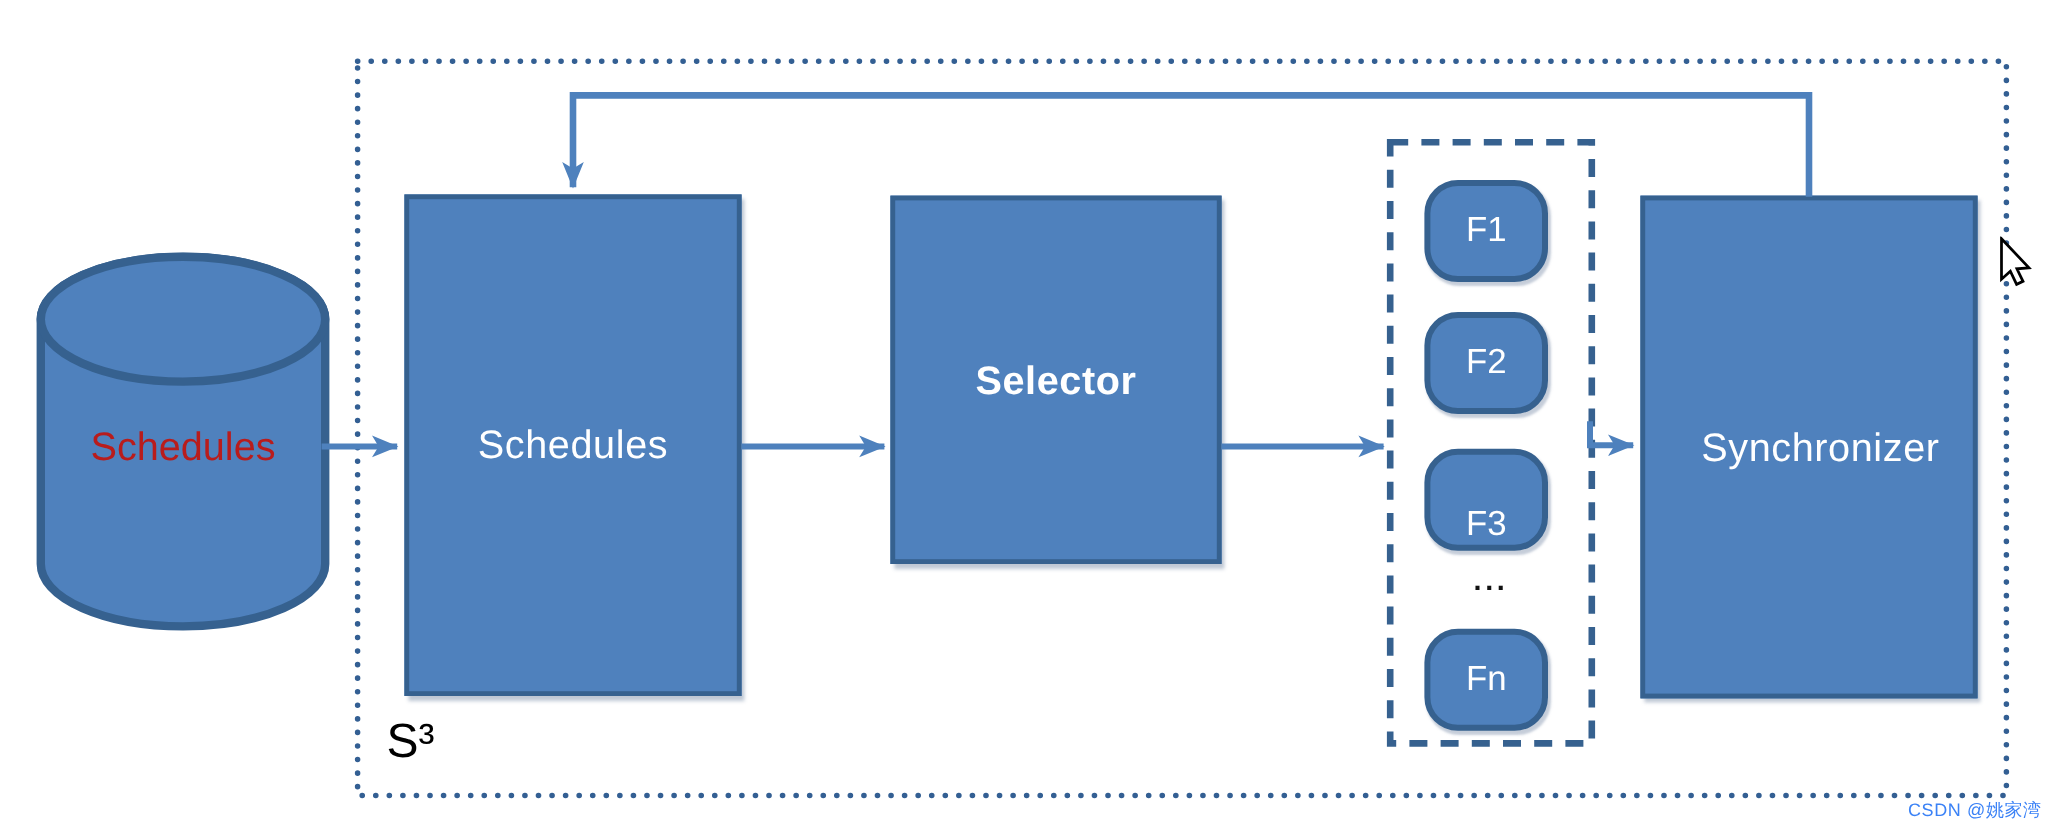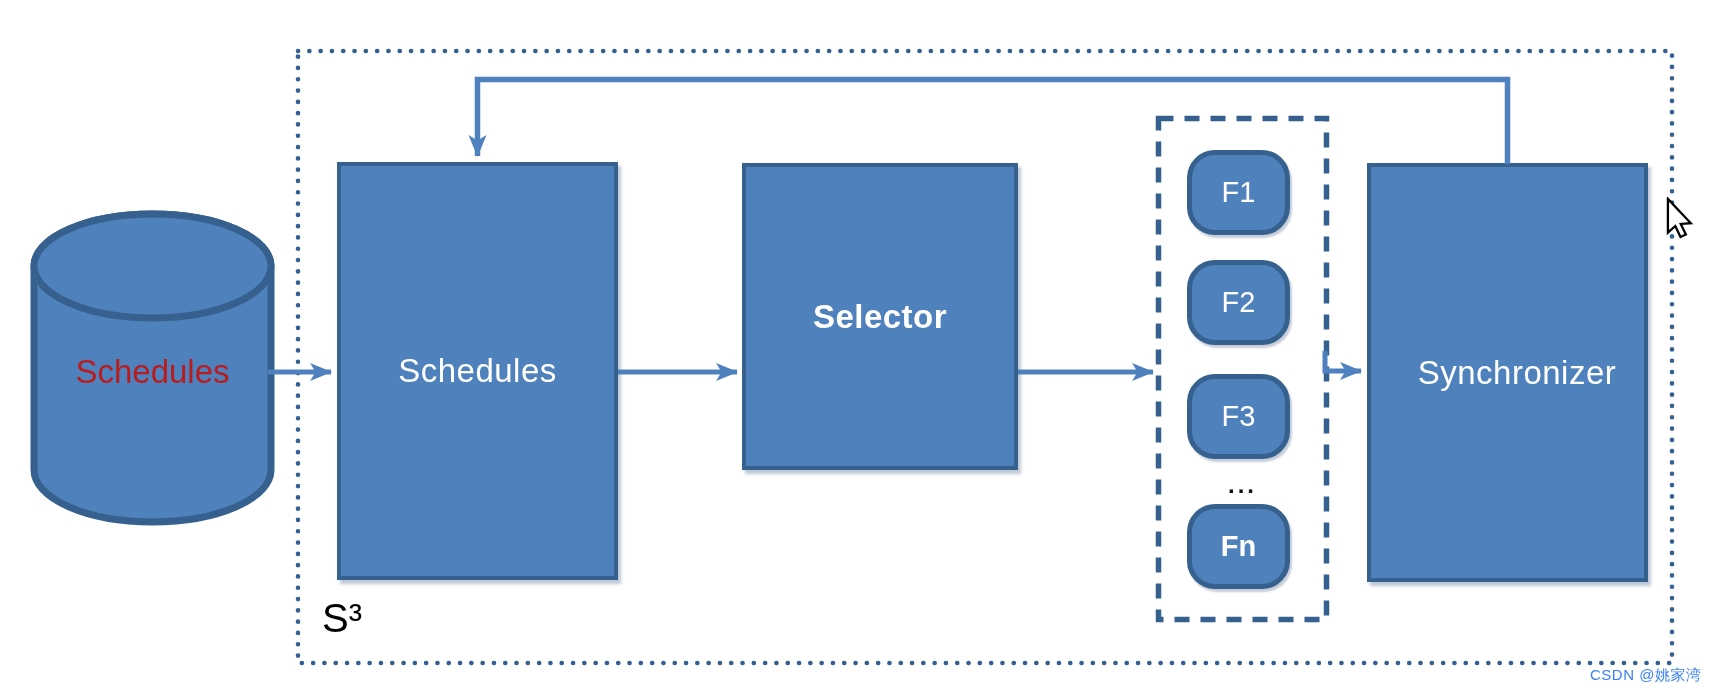--- a/index.html
+++ b/index.html
@@ -50,22 +50,22 @@
     background: #4F81BD;
     border: 5px solid #36618F;
     border-radius: 28px;
     box-shadow: 2px 3px 2px rgba(110,130,160,0.4);
     display: flex; align-items: center; justify-content: center;
     box-sizing: border-box;
   }
   .fbox .flabel { color: #FFFFFF; font-size: 29px; }
   .f1 { top: 34px; }
   .f2 { top: 144px; }
-  .f3 { top: 258px; }
-  .fn { top: 388px; font-weight: bold; }
+  .f3 { top: 258px; align-items: flex-end; }
+  .fn { top: 408px; }
   .ellipsis {
     position: absolute;
     left: 0; top: 356px; width: 173px; height: 32px;
     text-align: center; color: #111111;
     font-size: 24px; font-weight: bold; letter-spacing: 3px;
     line-height: 26px;
   }
 
   .system-label {
     position: absolute;

